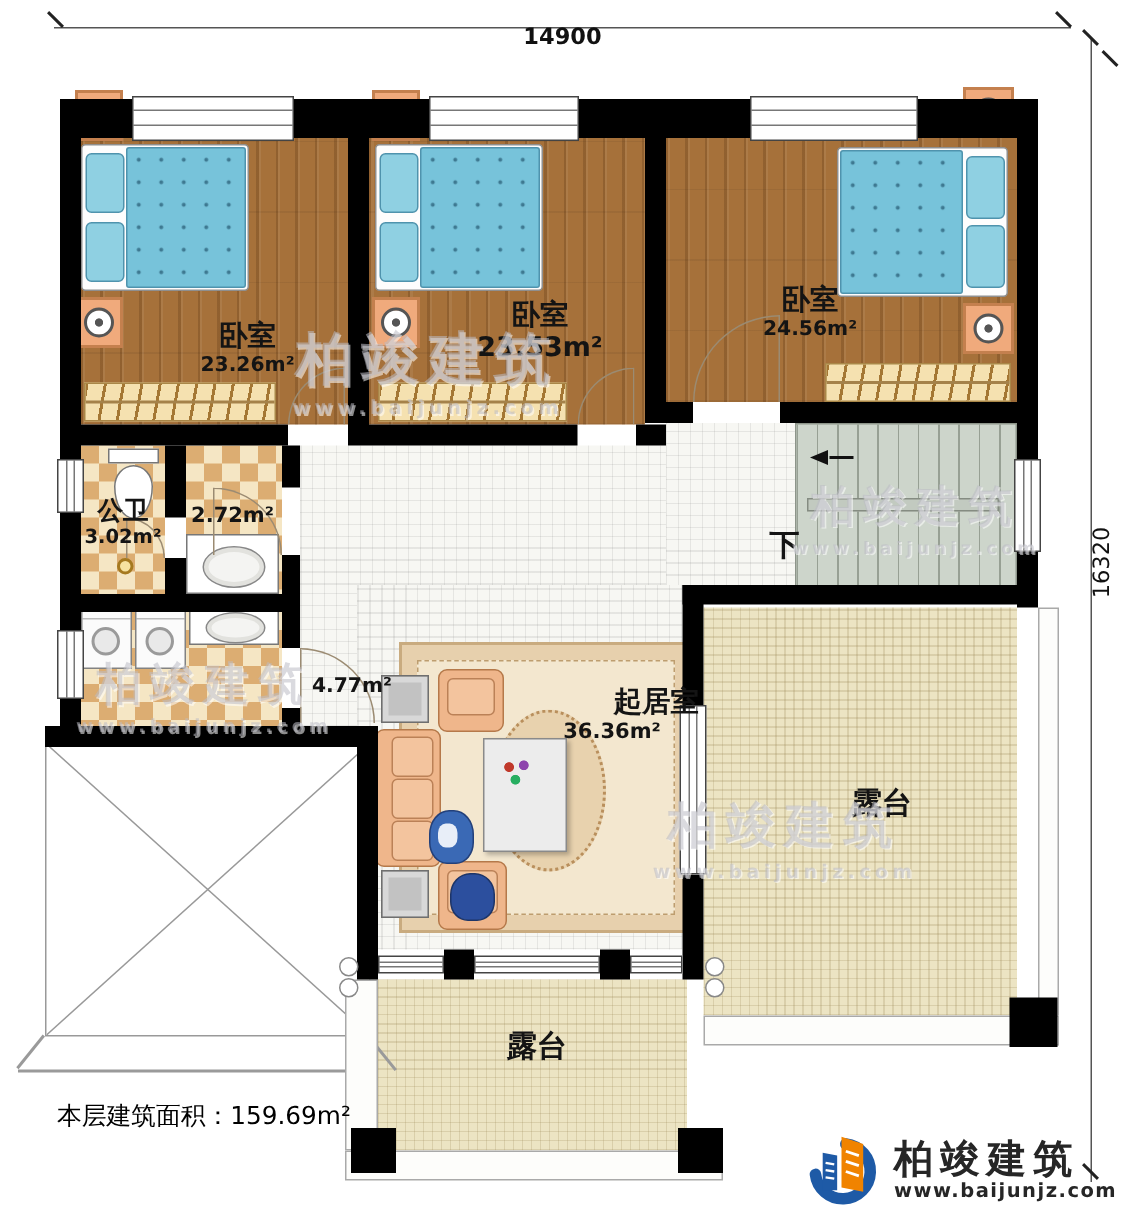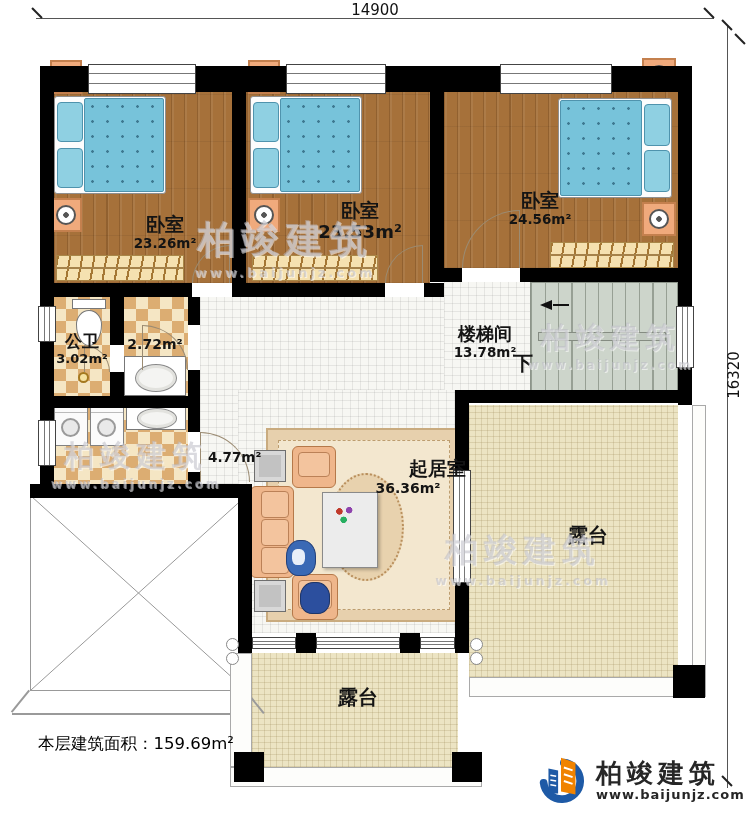--- a/index.html
+++ b/index.html
@@ -77,21 +77,21 @@
   .thin{position:absolute;background:#9a9a9a;z-index:3;}
 </style>
 </head>
 <body>
 
 <div class="plan">
 
   <div class="dimline" style="left:36px;top:18px;width:678px;height:1px;"></div>
   <div class="tick" style="left:30px;top:12px;transform:rotate(45deg);"></div>
   <div class="tick" style="left:702px;top:12px;transform:rotate(45deg);"></div>
-  <div class="dimtxt" style="left:320px;top:1px;width:110px;">14900</div>
+  <div class="dimtxt" style="left:320px;top:15px;width:110px;font-weight:bold;">14900</div>
   <div class="dimline" style="left:727px;top:26px;width:1px;height:762px;"></div>
   <div class="tick" style="left:720px;top:24px;transform:rotate(45deg);"></div>
   <div class="tick" style="left:733px;top:38px;transform:rotate(45deg);"></div>
   <div class="tick" style="left:720px;top:780px;transform:rotate(45deg);"></div>
   <div class="dimtxt" style="left:706px;top:366px;width:56px;transform:rotate(-90deg);">16320</div>
 
   <div class="floor-wood" style="left:54px;top:92px;width:178px;height:191px;"></div>
   <div class="floor-wood" style="left:246px;top:92px;width:184px;height:191px;"></div>
   <div class="floor-wood" style="left:444px;top:92px;width:234px;height:176px;"></div>
   <div class="floor-check" style="left:54px;top:297px;width:56px;height:99px;"></div>
@@ -268,24 +268,20 @@
   <div class="lbl" style="left:46px;top:332px;width:72px;">
     <span class="nm" style="font-size:17px;">公卫</span>
     <span class="ar" style="font-size:13px;">3.02m²</span>
   </div>
   <div class="lbl" style="left:120px;top:336px;width:70px;">
     <span class="ar" style="font-size:14px;">2.72m²</span>
   </div>
   <div class="lbl" style="left:188px;top:450px;width:66px;">
     <span class="ar" style="font-size:13.5px;padding-left:20px;">4.77m²</span>
   </div>
-  <div class="lbl" style="left:434px;top:324px;width:102px;">
-    <span class="nm" style="font-size:18px;">楼梯间</span>
-    <span class="ar" style="font-size:13.5px;">13.78m²</span>
-  </div>
   <div class="lbl" style="left:508px;top:352px;width:30px;font-size:20px;">下</div>
   <div class="lbl" style="left:350px;top:458px;width:116px;">
     <span class="nm" style="font-size:19px;text-align:right;">起居室</span>
     <span class="ar" style="font-size:14px;">36.36m²</span>
   </div>
   <div class="lbl" style="left:556px;top:524px;width:64px;font-size:20px;">露台</div>
   <div class="lbl" style="left:326px;top:686px;width:64px;font-size:20px;">露台</div>
 
   <div class="wm" style="left:125px;top:214px;width:320px;">
     <span class="big" style="font-size:38px;">柏竣建筑</span>

